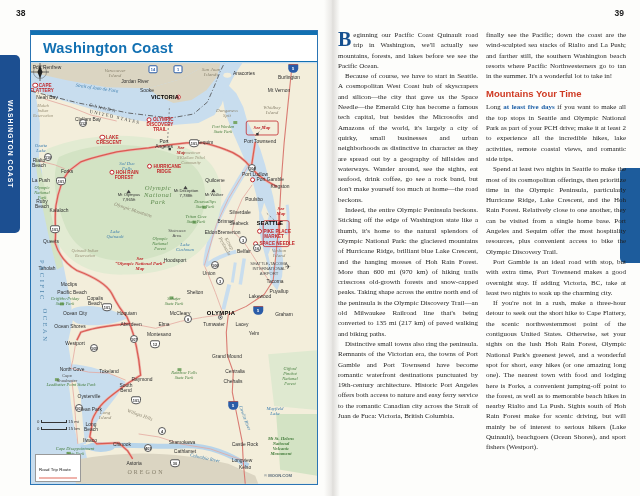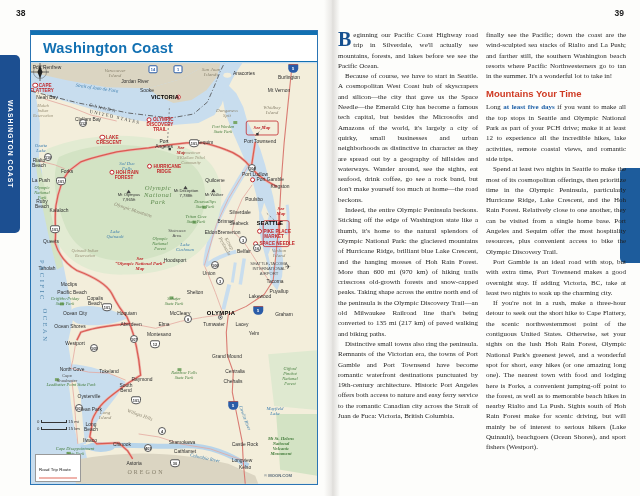--- a/index.html
+++ b/index.html
@@ -443,27 +443,27 @@
       <div class="legend-box">
         <span class="legend-label">Road Trip Route</span>
         <span class="legend-line"></span>
       </div>
     </div>
   </div>
 
   <div class="gutter"></div>
 
   <div class="text-col col1" id="col1">
-      <p><span class="dropcap">B</span><span>eginning our Pacific Coast Highway road trip in Silverdale, we'll actually see mountains, forests, and lakes before we see the Pacific Ocean.</span></p>
+      <p><span class="dropcap">B</span><span>eginning our Pacific Coast Quinault road trip in Washington, we'll actually see mountains, forests, and lakes before we see the Pacific Ocean.</span></p>
       <p class="ind"><span>Because of course, we have to start in Seattle. A cosmopolitan West Coast hub of skyscrapers and silicon—the city that gave us the Space Needle—the Emerald City has become a famous tech capital, but besides the Microsofts and Amazons of the world, it's largely a city of quirky, small businesses and urban neighborhoods as distinctive in character as they are spread out by a geography of hillsides and waterways. Wander around, see the sights, eat seafood, drink coffee, go see a rock band, but don't make yourself too much at home—the road beckons.</span></p>
       <p class="ind"><span>Indeed, the entire Olympic Peninsula beckons. Sticking off the edge of Washington state like a thumb, it's home to the natural splendors of Olympic National Park: the glaciered mountains of Hurricane Ridge, brilliant blue Lake Crescent, and the hanging mosses of Hoh Rain Forest. More than 600 mi (970 km) of hiking trails crisscross old-growth forests and snow-capped peaks. Taking shape across the entire north end of the peninsula is the Olympic Discovery Trail—an old Milwaukee Railroad line that's being converted to 135 mi (217 km) of paved walking and biking paths.</span></p>
       <p class="ind"><span>Distinctive small towns also ring the peninsula. Remnants of the Victorian era, the towns of Port Gamble and Port Townsend have become romantic waterfront destinations punctuated by 19th-century architecture. Historic Port Angeles offers both access to nature and easy ferry service to the romantic Canadian city across the Strait of Juan de Fuca: Victoria, British Columbia.</span></p>
     </div>
   <div class="text-col col2" id="col2">
       <p><span>finally see the Pacific; down the coast are the wind-sculpted sea stacks of Rialto and La Push; and farther still, the southern Washington beach resorts where Pacific Northwesterners go to tan in the summer. It's a wonderful lot to take in!</span></p>
       <h3>Mountains Your Time</h3>
-      <p><span>Long </span><span class="bb">at least five days</span><span> if you want to make all the top stops in Seattle and Olympic National Park as part of your PCH drive; make it at least 12 to experience all the incredible hikes, lake activities, remote coastal views, and romantic side trips.</span></p>
+      <p><span>Long </span><span class="bb">at least five days</span><span> if you want to make all the top stops in Seattle and Olympic National Park as part of your PCH drive; make it at least 2 to experience all the incredible hikes, lake activities, remote coastal views, and romantic side trips.</span></p>
       <p class="ind"><span>Spend at least two nights in Seattle to make the most of its cosmopolitan offerings, then prioritize time in the Olympic Peninsula, particularly Hurricane Ridge, Lake Crescent, and the Hoh Rain Forest. Relatively close to one another, they can be visited from a single home base. Port Angeles and Sequim offer the most hospitality resources, plus convenient access to bike the Olympic Discovery Trail.</span></p>
       <p class="ind"><span>Port Gamble is an ideal road with stop, but with extra time, Port Townsend makes a good overnight stay. If adding Victoria, BC, take at least two nights to soak up the charming city.</span></p>
       <p class="ind"><span>If you're not in a rush, make a three-hour detour to seek out the short hike to Cape Flattery, the scenic northwesternmost point of the contiguous United States. Otherwise, set your sights on the lush Hoh Rain Forest, Olympic National Park's greenest jewel, and a wonderful spot for short, easy hikes (or one amazing long one). The nearest town with food and lodging here is Forks, a convenient jumping-off point to the forest, as well as to memorable beach hikes in nearby Rialto and La Push. Sights south of Hoh Rain Forest make for scenic driving, but will mainly be of interest to serious hikers (Lake Quinault), beachgoers (Ocean Shores), and sport fishers (Westport).</span></p>
     </div>
 
 </div>
 
 </body></html>

